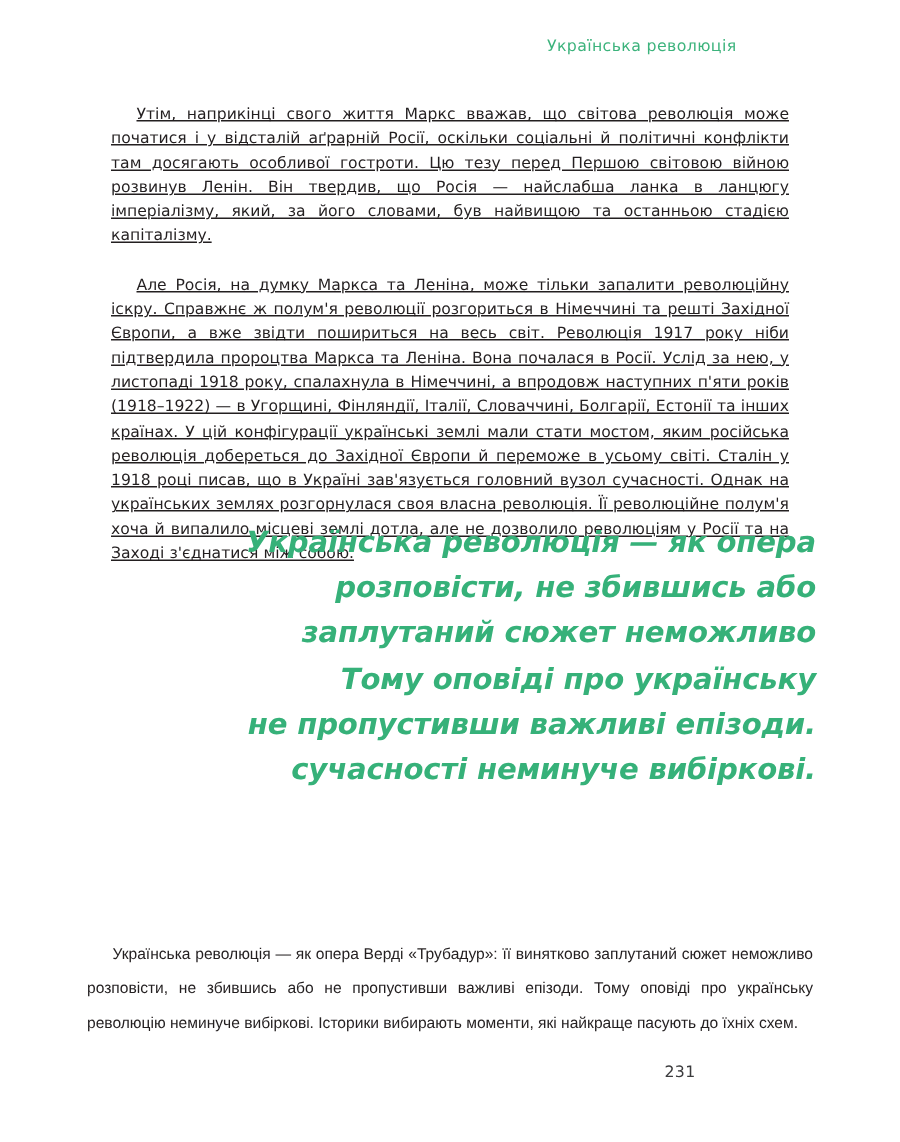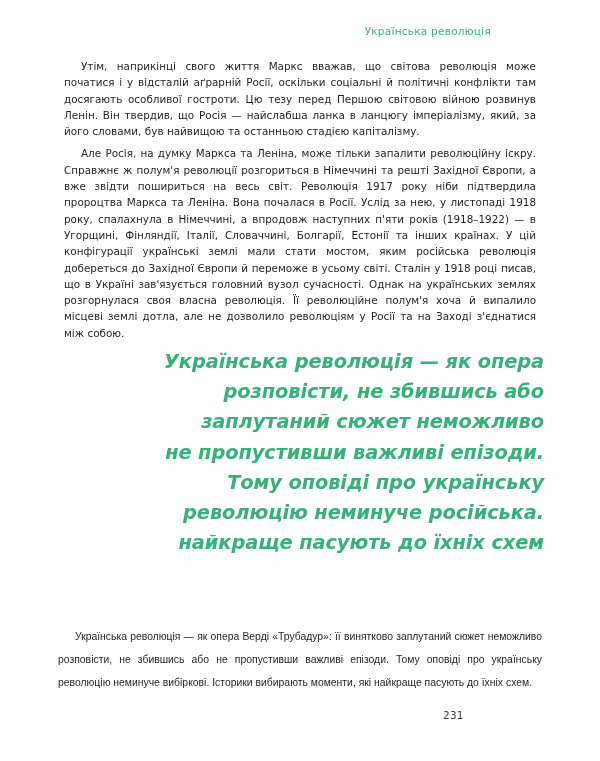--- a/index.html
+++ b/index.html
@@ -38,30 +38,31 @@
 
   
   .content {
     position: absolute;
     left: 58px;
     top: 52px;
     width: 484px;
   }
 
   p.body-par {
-    margin: 6px;
+    margin: 16px;
     font-family: "DejaVu Sans", "Liberation Sans", sans-serif;
     font-size: 10.4px;
     line-height: 16.3px;
     color: #231f20;
     text-align: justify;
     text-indent: 17px;
     hyphens: manual;
     -webkit-hyphens: manual;
     word-spacing: 0.1px;
+    text-decoration: underline;
   }
 
   p.body-par + p.body-par {
     margin-top: 0;
   }
 
   
   .pullquote {
     position: absolute;
     left: 160px;
@@ -119,24 +120,23 @@
 
   <div class="content">
     <p class="body-par">Утім, наприкінці свого життя Маркс вважав, що світова революція може початися і у відсталій аґрарній Росії, оскільки соціальні й політичні конфлікти там досягають особливої гостроти. Цю тезу перед Першою світовою війною розвинув Ленін. Він твердив, що Росія — найслабша ланка в ланцюгу імперіалізму, який, за його словами, був найвищою та останньою стадією капіталізму.</p>
     <p class="body-par">Але Росія, на думку Маркса та Леніна, може тільки запалити революційну іскру. Справжнє ж полум'я революції розгориться в Німеччині та решті Західної Європи, а вже звідти пошириться на весь світ. Революція 1917 року ніби підтвердила пророцтва Маркса та Леніна. Вона почалася в Росії. Услід за нею, у листопаді 1918 року, спалахнула в Німеччині, а впродовж наступних п'яти років (1918–1922) — в Угорщині, Фінляндії, Італії, Словаччині, Болгарії, Естонії та інших країнах. У цій конфігурації українські землі мали стати мостом, яким російська революція добереться до Західної Європи й переможе в усьому світі. Сталін у 1918 році писав, що в Україні зав'язується головний вузол сучасності. Однак на українських землях розгорнулася своя власна революція. Її революційне полум'я хоча й випалило місцеві землі дотла, але не дозволило революціям у Росії та на Заході з'єднатися між собою.</p>
   </div>
 
   <div class="pullquote">
     <div class="pullquote-line">Українська революція — як опера</div>
     <div class="pullquote-line">розповісти, не збившись або</div>
     <div class="pullquote-line">заплутаний сюжет неможливо</div>
+    <div class="pullquote-line">Тому оповіді про українську</div>
     <div class="pullquote-line">не пропустивши важливі епізоди.</div>
-    <div class="pullquote-line">Тому оповіді про українську</div>
-    <div class="pullquote-line">революцію неминуче російська.</div>
-    <div class="pullquote-line">найкраще пасують до їхніх схем</div>
+    <div class="pullquote-line">сучасності неминуче вибіркові.</div>
   </div>
 
   <div class="recap">
     <p>Українська революція — як опера Верді «Трубадур»: її винятково заплутаний сюжет неможливо розповісти, не збившись або не пропустивши важливі епізоди. Тому оповіді про українську революцію неминуче вибіркові. Історики вибирають моменти, які найкраще пасують до їхніх схем.</p>
   </div>
 
   <div class="folio">231</div>
 
 </div>
 

